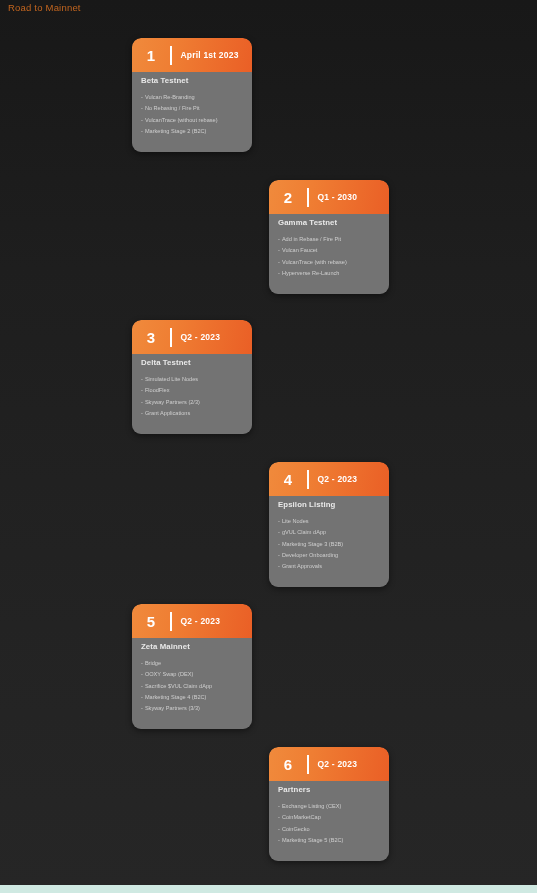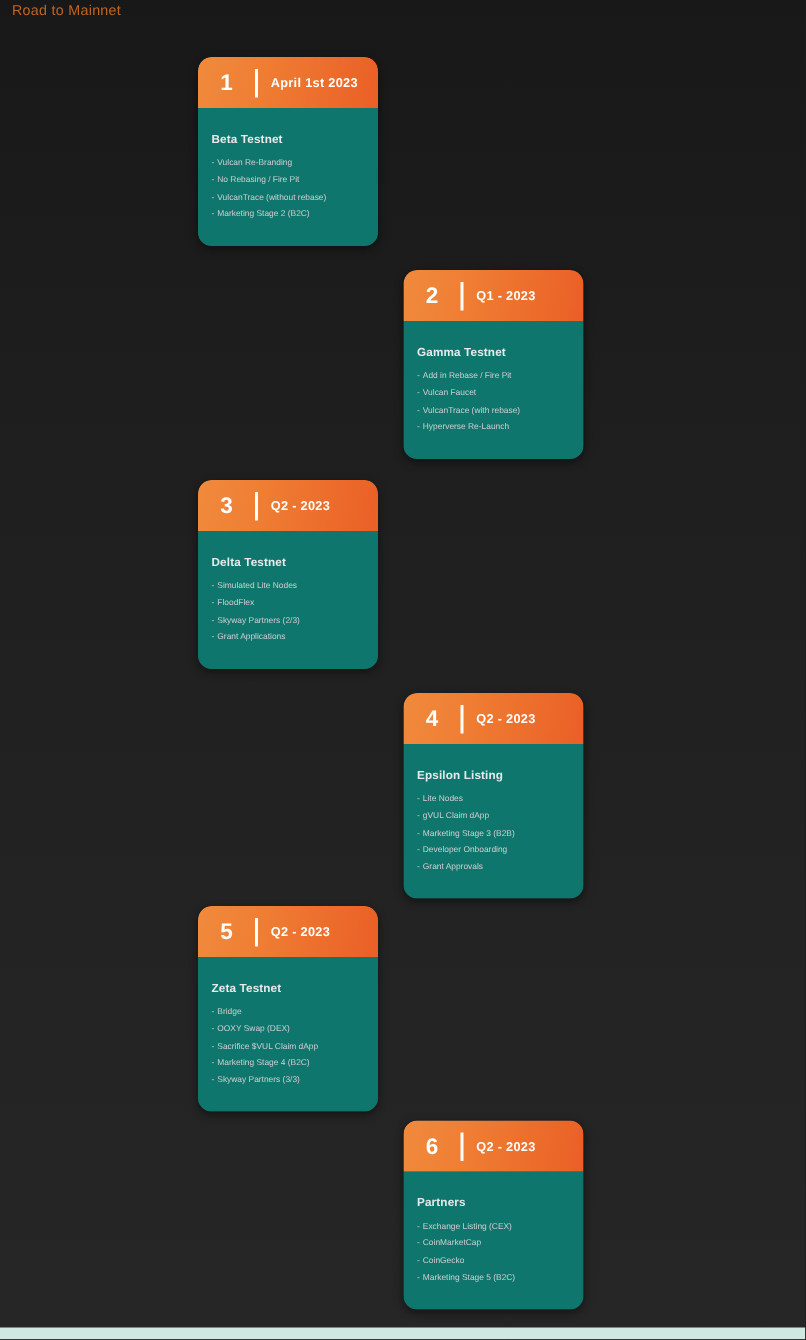--- a/index.html
+++ b/index.html
@@ -77,23 +77,23 @@
     margin-right: 9px;
   }
   .card-date {
     color: #ffffff;
     font-size: 8.5px;
     font-weight: bold;
     letter-spacing: 0.2px;
     white-space: nowrap;
   }
   .card-body {
-    padding: 16px 9px 14px 9px;
+    padding: 4px 9px 14px 9px;
     min-height: 60px;
-    background: #0f766e;
+    background: #737373;
   }
   .card-title {
     color: #e9e9e9;
     font-size: 7.8px;
     font-weight: bold;
     margin: 0 0 8px 0;
     letter-spacing: 0.1px;
   }
   .card-list {
     list-style: none;
@@ -141,21 +141,21 @@
             <li><span class="dash">-</span><span>No Rebasing / Fire Pit</span></li>
             <li><span class="dash">-</span><span>VulcanTrace (without rebase)</span></li>
             <li><span class="dash">-</span><span>Marketing Stage 2 (B2C)</span></li>
           </ul>
         </div>
       </div>
       <div class="card right" style="top: 180px;">
         <div class="card-header">
           <div class="card-num">2</div>
           <div class="hdr-divider"></div>
-          <div class="card-date">Q1 - 2023</div>
+          <div class="card-date">Q1 - 2030</div>
         </div>
         <div class="card-body">
           <div class="card-title">Gamma Testnet</div>
           <ul class="card-list">
             <li><span class="dash">-</span><span>Add in Rebase / Fire Pit</span></li>
             <li><span class="dash">-</span><span>Vulcan Faucet</span></li>
             <li><span class="dash">-</span><span>VulcanTrace (with rebase)</span></li>
             <li><span class="dash">-</span><span>Hyperverse Re-Launch</span></li>
           </ul>
         </div>
@@ -193,21 +193,21 @@
           </ul>
         </div>
       </div>
       <div class="card left" style="top: 604px;">
         <div class="card-header">
           <div class="card-num">5</div>
           <div class="hdr-divider"></div>
           <div class="card-date">Q2 - 2023</div>
         </div>
         <div class="card-body">
-          <div class="card-title">Zeta Testnet</div>
+          <div class="card-title">Zeta Mainnet</div>
           <ul class="card-list">
             <li><span class="dash">-</span><span>Bridge</span></li>
             <li><span class="dash">-</span><span>OOXY Swap (DEX)</span></li>
             <li><span class="dash">-</span><span>Sacrifice $VUL Claim dApp</span></li>
             <li><span class="dash">-</span><span>Marketing Stage 4 (B2C)</span></li>
             <li><span class="dash">-</span><span>Skyway Partners (3/3)</span></li>
           </ul>
         </div>
       </div>
       <div class="card right" style="top: 747px;">

